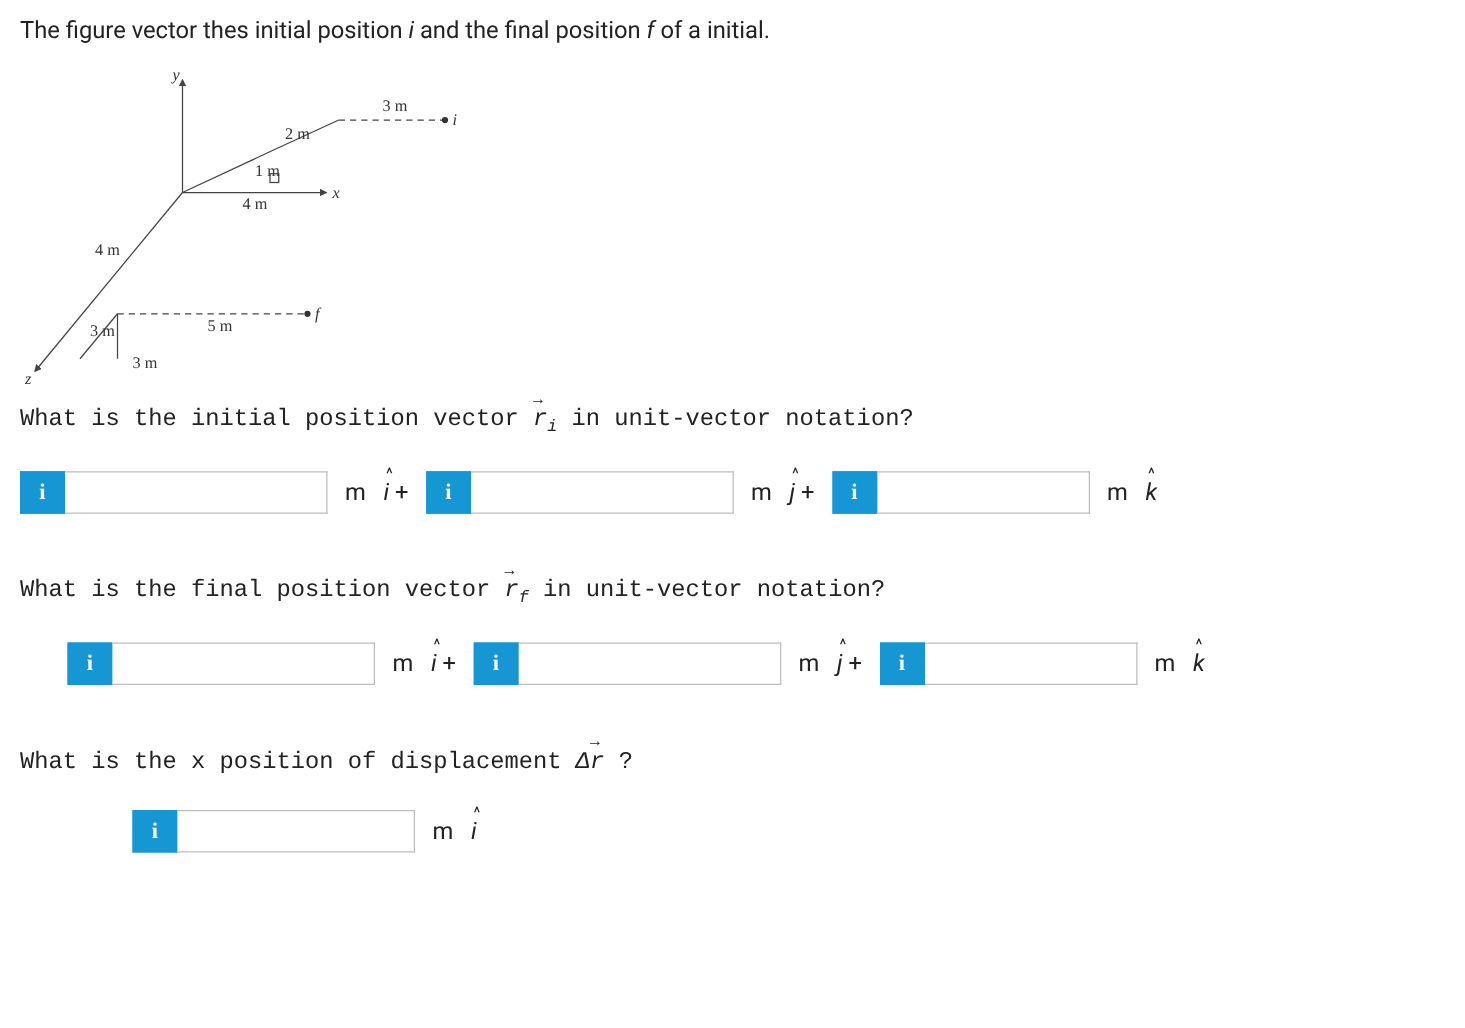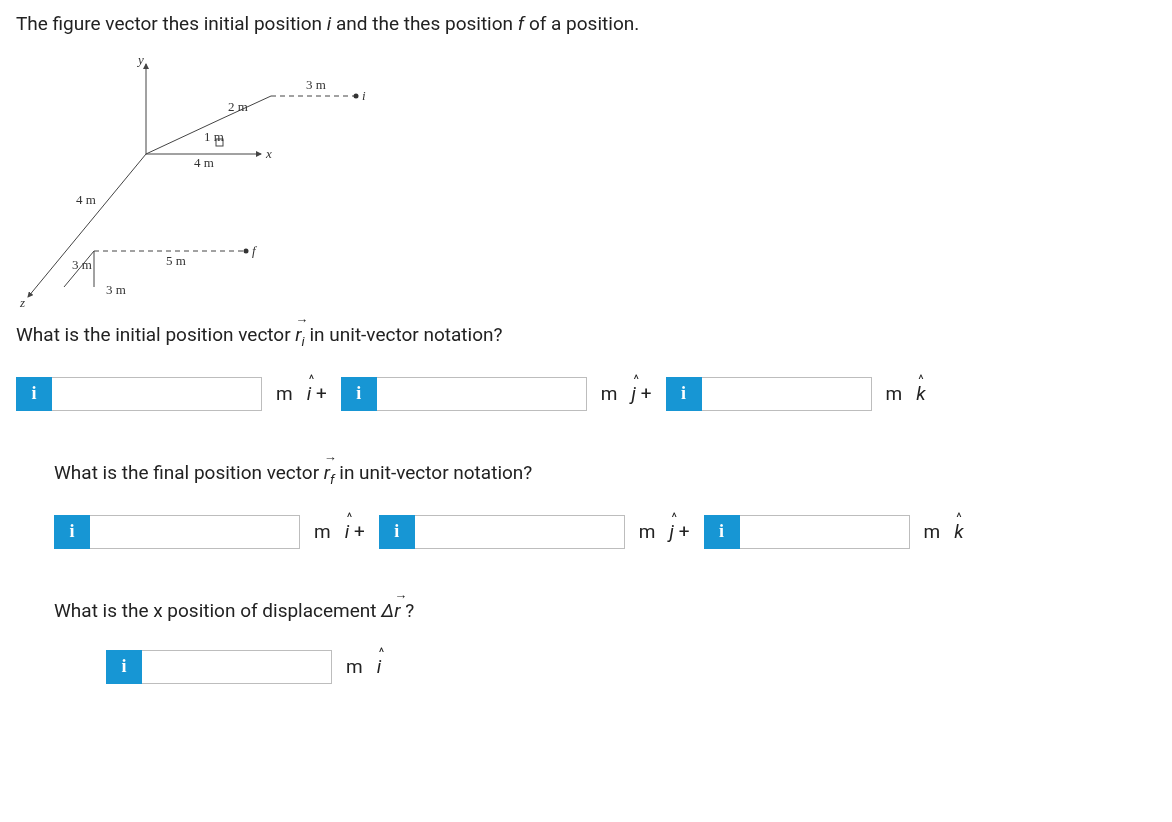--- a/index.html
+++ b/index.html
@@ -12,20 +12,21 @@
     box-sizing: border-box;
   }
   .intro { font-size: 19px; color:#222; }
   .figure-box {
     margin: 14px 0 10px 0;
   }
   .question {
     font-size: 19px;
     color:#222;
     margin: 10px 0 28px 0;
+    font-family: Liberation Mono, monospace;
   }
   .answer-row {
     display: flex;
     align-items: stretch;
     margin-bottom: 40px;
     margin-left: 0px;
   }
   .answer-row.indented { margin-left: 38px; }
   .info-btn {
     width: 34px;
@@ -76,27 +77,27 @@
   }
   sub { font-size: 0.7em; font-style:italic;}
   .fig-svg text {
     font-family: 'Times New Roman', serif;
     font-size: 13px;
     fill:#333;
   }
   .fig-svg .ital { font-style: italic; }
   .fig-svg line, .fig-svg polyline { stroke:#444; stroke-width:1; }
   .fig-svg .dash { stroke-dasharray: 5 4; }
-  .question.indented { margin-left: 38px; margin-top:50px;}
+  .question.indented { margin-top:50px;}
 </style>
 </head>
 <body>
 
 <div class="intro">
-  <span>The figure vector thes initial position </span><i>i</i><span> and the thes position </span><i>f</i><span> of a position.</span>
+  <span>The figure vector thes initial position </span><i>i</i><span> and the final position </span><i>f</i><span> of a initial.</span>
 </div>
 
 <div class="figure-box">
 <svg class="fig-svg" width="370" height="260" viewBox="0 0 370 260">
 
   <defs>
     <marker id="arr" markerWidth="6" markerHeight="6" refX="5" refY="3" orient="auto">
       <path d="M0,0 L6,3 L0,6 Z" fill="#444"></path>
     </marker>
   </defs>

